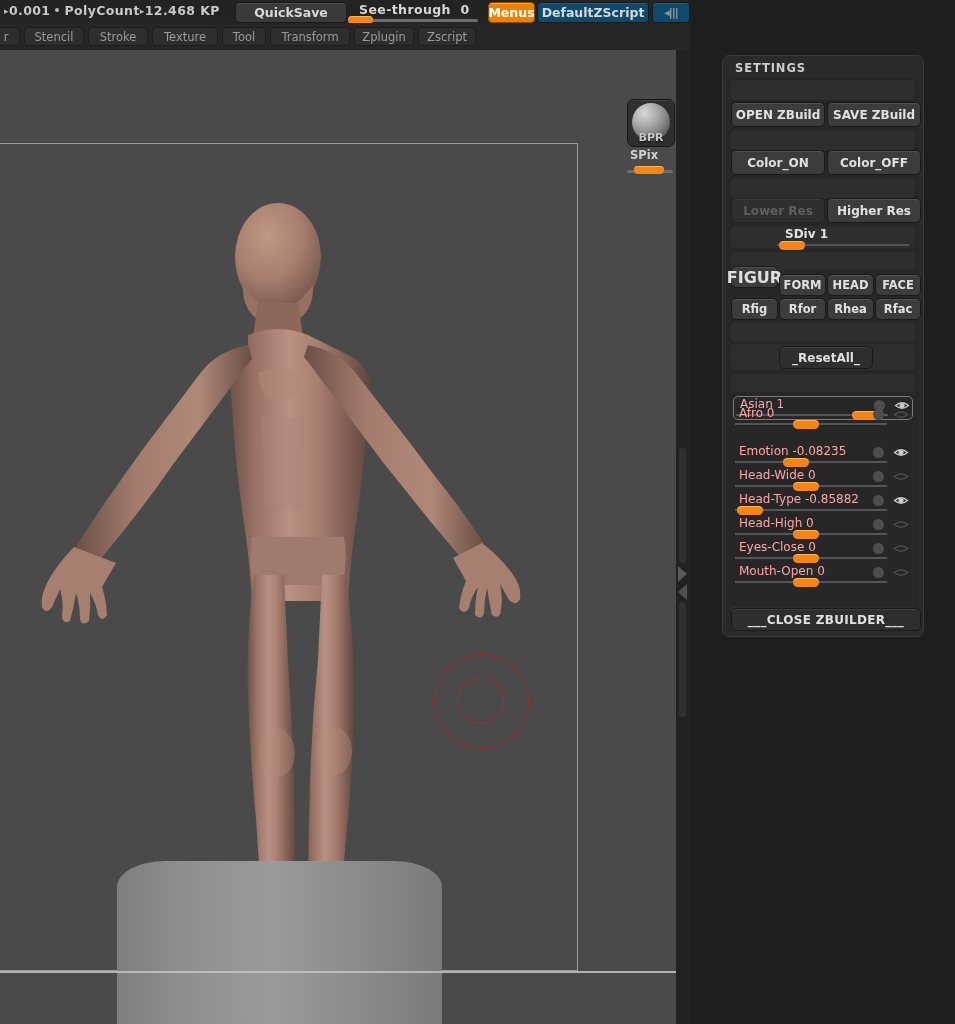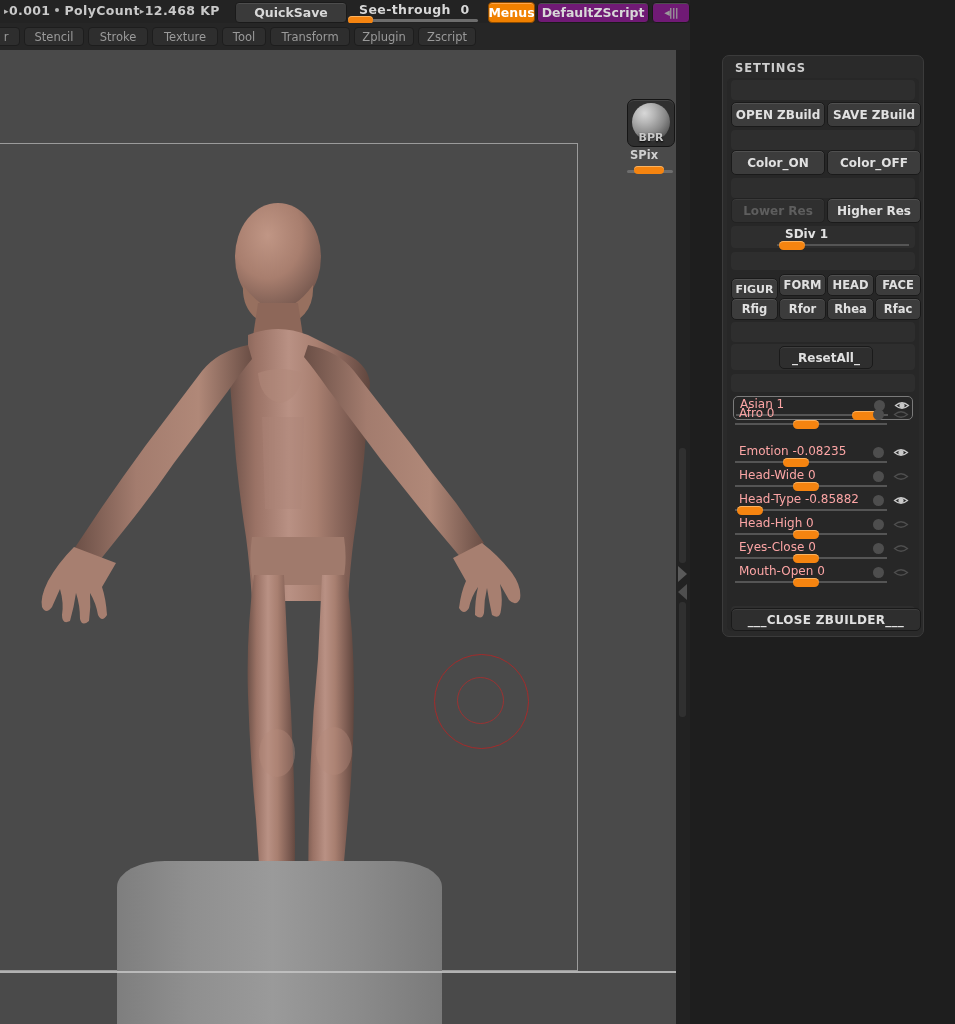--- a/index.html
+++ b/index.html
@@ -9,21 +9,21 @@
 
   
   #topbar{position:absolute;left:0;top:0;width:761px;height:23px;background:#232323;}
   .tb-text{position:absolute;top:3px;color:#c9c9c9;font-size:12.5px;font-weight:bold;letter-spacing:.4px;white-space:nowrap;}
   .tri{display:inline-block;color:#b8b8b8;font-size:9px;vertical-align:1px;}
   .dot{display:inline-block;width:4px;height:4px;border-radius:50%;background:#b8b8b8;vertical-align:3px;margin:0 5px;}
 
   .tb-btn{position:absolute;background:#3a3a3a;border:1px solid #1a1a1a;border-radius:4px;
           color:#d8d8d8;font-size:12.5px;font-weight:bold;display:flex;align-items:center;
           justify-content:center;box-shadow:inset 0 1px 0 #4d4d4d;white-space:nowrap;}
-  .tb-btn.dark{background:#701a75;}
+  .tb-btn.dark{background:#0c4a6e;}
   .tb-btn.orange{background:#f08000;border-color:#8a4a00;color:#fff;box-shadow:inset 0 1px 0 #ffa64d;}
 
   .sl-track{position:absolute;height:3px;background:#6d6d6d;border-radius:2px;}
   .sl-fill{position:absolute;height:8px;border-radius:4px;background:#f58410;
            box-shadow:inset 0 1px 0 rgba(255,210,150,.6);}
 
   
   #menurow{position:absolute;left:0;top:23px;width:690px;height:27px;background:#262626;}
   .menu-item{position:absolute;top:4px;height:19px;background:#2e2e2e;border:1px solid #1d1d1d;
              border-radius:4px;color:#9a9a9a;font-size:11.5px;display:flex;align-items:center;
@@ -293,21 +293,21 @@
 
       <div class="pbtn dim" style="left:4px;top:120px;width:92px;height:23px;">Lower Res</div>
       <div class="pbtn" style="left:100px;top:120px;width:92px;height:23px;">Higher Res</div>
 
       <div class="row-bg" style="top:148px;height:22px;"></div>
       <div style="position:absolute;left:58px;top:149px;color:#e2e2e2;font-size:12px;font-weight:bold;">SDiv 1</div>
       <div class="strack" style="left:50px;top:166px;width:132px;"></div>
       <div class="sknob" style="left:52px;top:163px;"></div>
       <div class="row-bg" style="top:174px;height:18px;"></div>
 
-      <div class="pbtn" style="left:4px;top:200px;width:45px;height:20px;font-size:11px;">FIGUR</div>
+      <div class="pbtn" style="left:4px;top:188px;width:45px;height:20px;font-size:16px;">FIGUR</div>
       <div class="pbtn" style="left:52px;top:196px;width:45px;height:20px;font-size:11.5px;">FORM</div>
       <div class="pbtn" style="left:100px;top:196px;width:45px;height:20px;font-size:11.5px;">HEAD</div>
       <div class="pbtn" style="left:148px;top:196px;width:44px;height:20px;font-size:11.5px;">FACE</div>
 
       <div class="pbtn" style="left:4px;top:220px;width:45px;height:20px;font-size:11.5px;">Rfig</div>
       <div class="pbtn" style="left:52px;top:220px;width:45px;height:20px;font-size:11.5px;">Rfor</div>
       <div class="pbtn" style="left:100px;top:220px;width:45px;height:20px;font-size:11.5px;">Rhea</div>
       <div class="pbtn" style="left:148px;top:220px;width:44px;height:20px;font-size:11.5px;">Rfac</div>
 
       <div class="row-bg" style="top:244px;height:20px;"></div>

